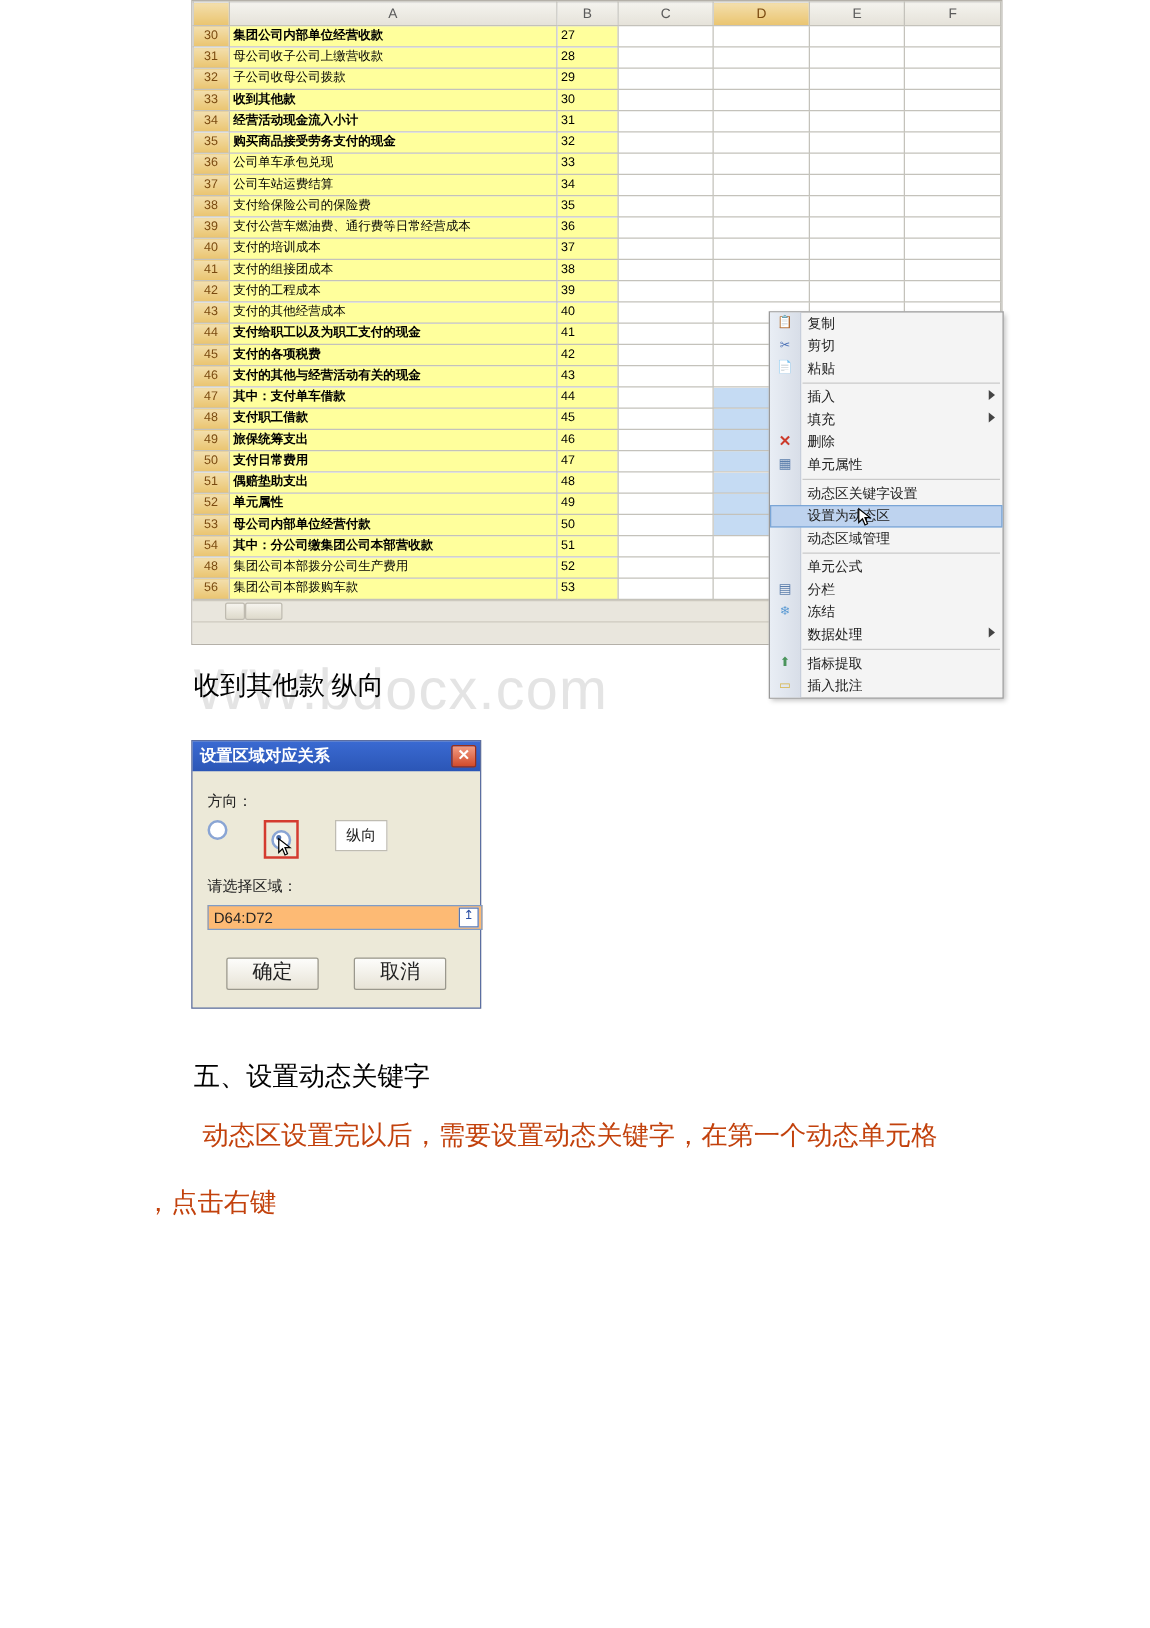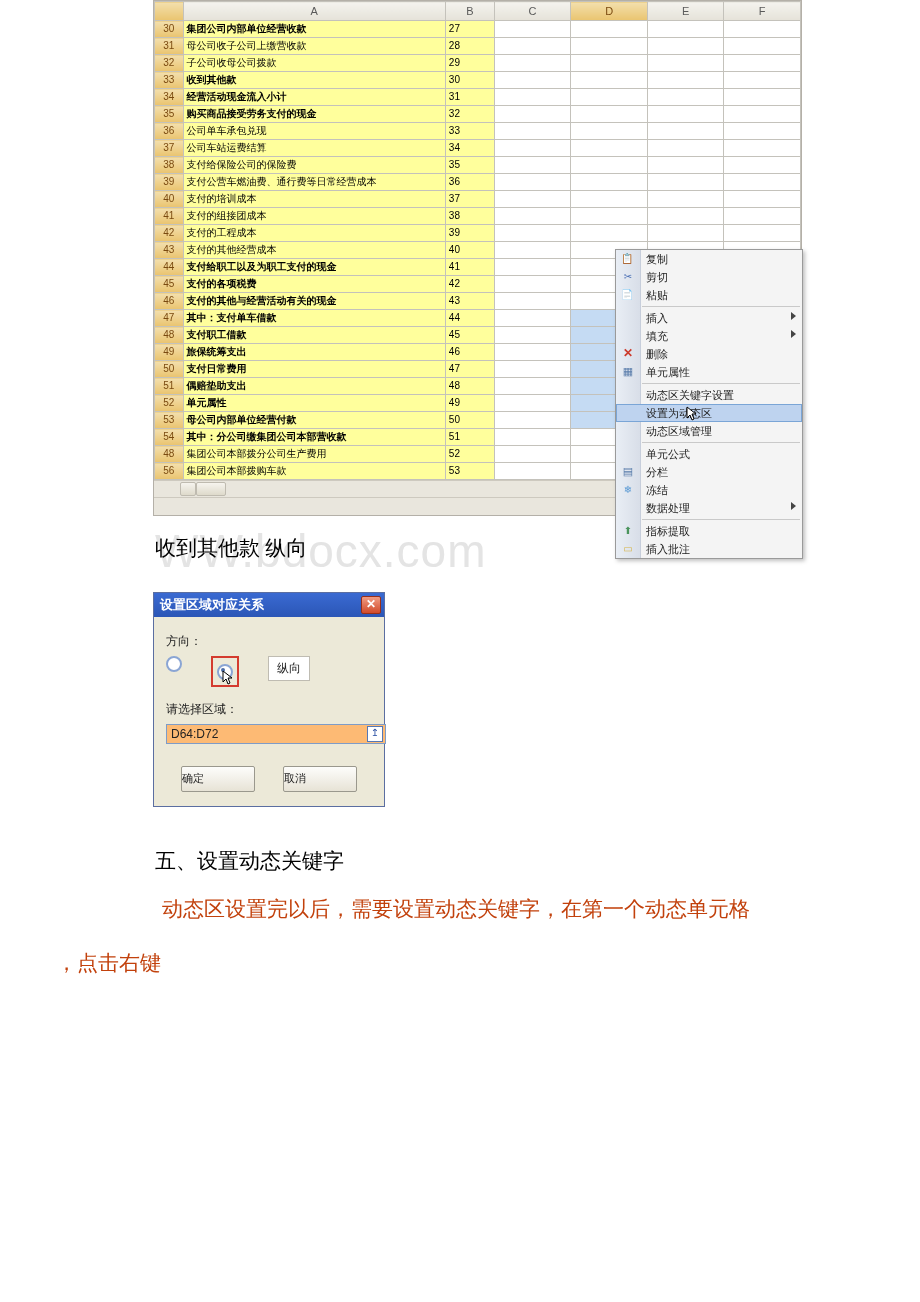--- a/index.html
+++ b/index.html
@@ -242,40 +242,40 @@
     width: 14px; height: 14px;
     border: 1px solid #5577b5;
     background: #fff;
     font-size: 10px; text-align: center; line-height: 12px; color: #2a4fa3;
   }
   .btn-row { margin-top: 22px; display: flex; gap: 28px; justify-content: center; }
   .btn {
     width: 72px; height: 24px;
     border: 1px solid #9a988d;
     background: linear-gradient(#fdfdfb,#e7e3d6);
-    font-size: 11px;
-    text-align: left; line-height: 22px;
+    font-size: 16px;
+    text-align: center; line-height: 22px;
     border-radius: 2px;
   }
 
   .section-title {
     font-family: "SimSun","宋体",serif;
     font-size: 21px;
     color: #000;
     margin: 40px 0 0 155px;
   }
   .para {
     font-family: Liberation Mono, monospace;
     font-size: 21px;
     color: #c2410c;
     margin: 18px 120px 0 120px;
     line-height: 1.7;
     text-indent: 2em;
   }
-  .para.neg-indent { text-indent: 0; margin-left: 56px;}
+  .para.neg-indent { text-indent: 0; margin-left: 116px;}
 </style>
 </head>
 <body>
 
 <div class="doc-container">
 
   <div class="screenshot-1">
     <div class="grid-wrapper">
       <table class="grid">
         <colgroup>

